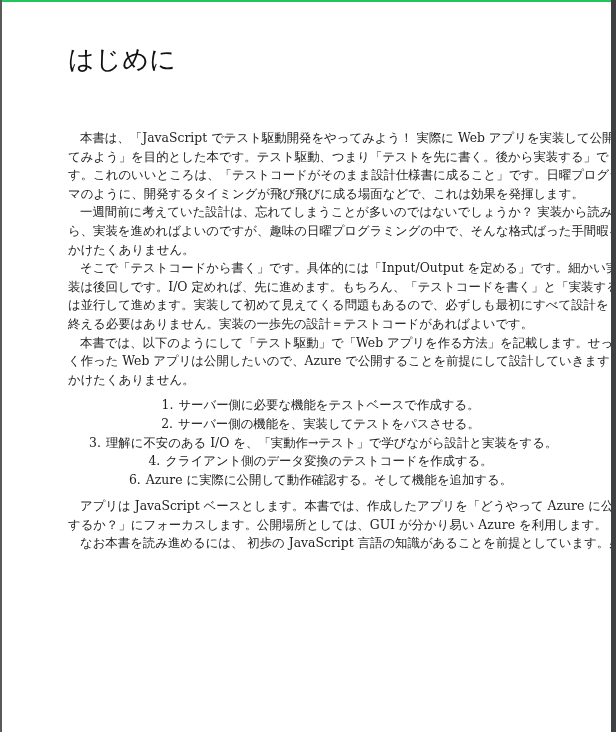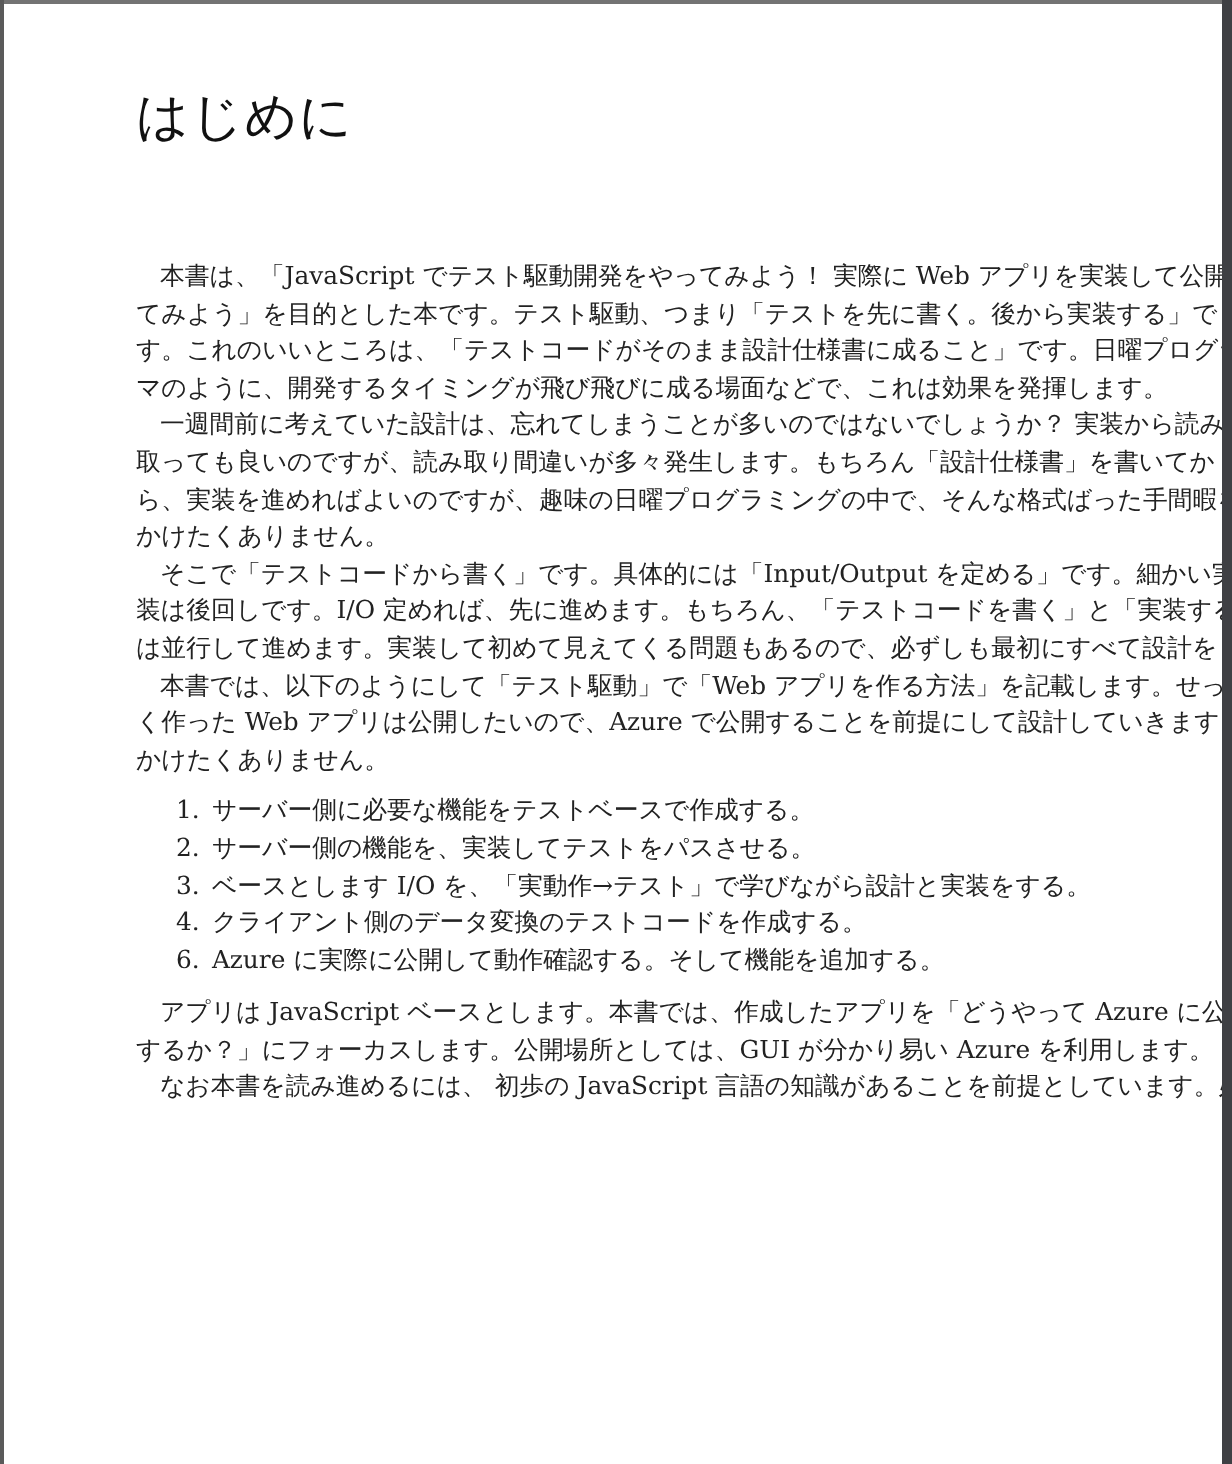--- a/index.html
+++ b/index.html
@@ -16,21 +16,21 @@
     height: 732px;
     background: #4a4a4d;
   }
   #page {
     position: absolute;
     left: 2px;
     top: 0;
     width: 609px;
     height: 732px;
     background: #ffffff;
-    border-top: 2px solid #737373;
+    border-top: 2px solid #22c55e;
     box-sizing: border-box;
   }
   #left-edge {
     position: absolute;
     left: 0;
     top: 0;
     width: 2px;
     height: 732px;
     background: #5a5a5a;
   }
@@ -76,20 +76,21 @@
   }
   .list {
     margin: 7px 0 8px 0;
     padding: 0;
     list-style: none;
   }
   .list-item {
     display: block;
     white-space: nowrap;
     padding-left: 20px;
+    text-align: center;
   }
   .list-num {
     display: inline-block;
     width: 14px;
   }
 </style>
 </head>
 <body>
 
 <div id="viewer">
@@ -103,49 +104,49 @@
 
       <p class="para">
         <span class="line indent">本書は、「JavaScript でテスト駆動開発をやってみよう！ 実際に Web アプリを実装して公開し</span>
         <span class="line">てみよう」を目的とした本です。テスト駆動、つまり「テストを先に書く。後から実装する」で</span>
         <span class="line">す。これのいいところは、「テストコードがそのまま設計仕様書に成ること」です。日曜プログラ</span>
         <span class="line">マのように、開発するタイミングが飛び飛びに成る場面などで、これは効果を発揮します。</span>
       </p>
 
       <p class="para">
         <span class="line indent">一週間前に考えていた設計は、忘れてしまうことが多いのではないでしょうか？ 実装から読み</span>
-        <span class="line">取っても良いのですが、読み取り間違いが多々発生します。もちろん「設計仕様書」を書いてか</span>
         <span class="line">ら、実装を進めればよいのですが、趣味の日曜プログラミングの中で、そんな格式ばった手間暇を</span>
         <span class="line">かけたくありません。</span>
       </p>
 
       <p class="para">
         <span class="line indent">そこで「テストコードから書く」です。具体的には「Input/Output を定める」です。細かい実</span>
         <span class="line">装は後回しです。I/O 定めれば、先に進めます。もちろん、「テストコードを書く」と「実装する」</span>
         <span class="line">は並行して進めます。実装して初めて見えてくる問題もあるので、必ずしも最初にすべて設計を</span>
+        <span class="line">終える必要はありません。実装の一歩先の設計＝テストコードがあればよいです。</span>
       </p>
 
       <p class="para">
         <span class="line indent">本書では、以下のようにして「テスト駆動」で「Web アプリを作る方法」を記載します。せっか</span>
         <span class="line">く作った Web アプリは公開したいので、Azure で公開することを前提にして設計していきます。</span>
         <span class="line">かけたくありません。</span>
       </p>
 
       <ol class="list">
         <li class="list-item">
           <span class="list-num">1.</span>
           <span>サーバー側に必要な機能をテストベースで作成する。</span>
         </li>
         <li class="list-item">
           <span class="list-num">2.</span>
           <span>サーバー側の機能を、実装してテストをパスさせる。</span>
         </li>
         <li class="list-item">
           <span class="list-num">3.</span>
-          <span>ベースとします I/O を、「実動作→テスト」で学びながら設計と実装をする。</span>
+          <span>理解に不安のある I/O を、「実動作→テスト」で学びながら設計と実装をする。</span>
         </li>
         <li class="list-item">
           <span class="list-num">4.</span>
           <span>クライアント側のデータ変換のテストコードを作成する。</span>
         </li>
         <li class="list-item">
           <span class="list-num">6.</span>
           <span>Azure に実際に公開して動作確認する。そして機能を追加する。</span>
         </li>
       </ol>

